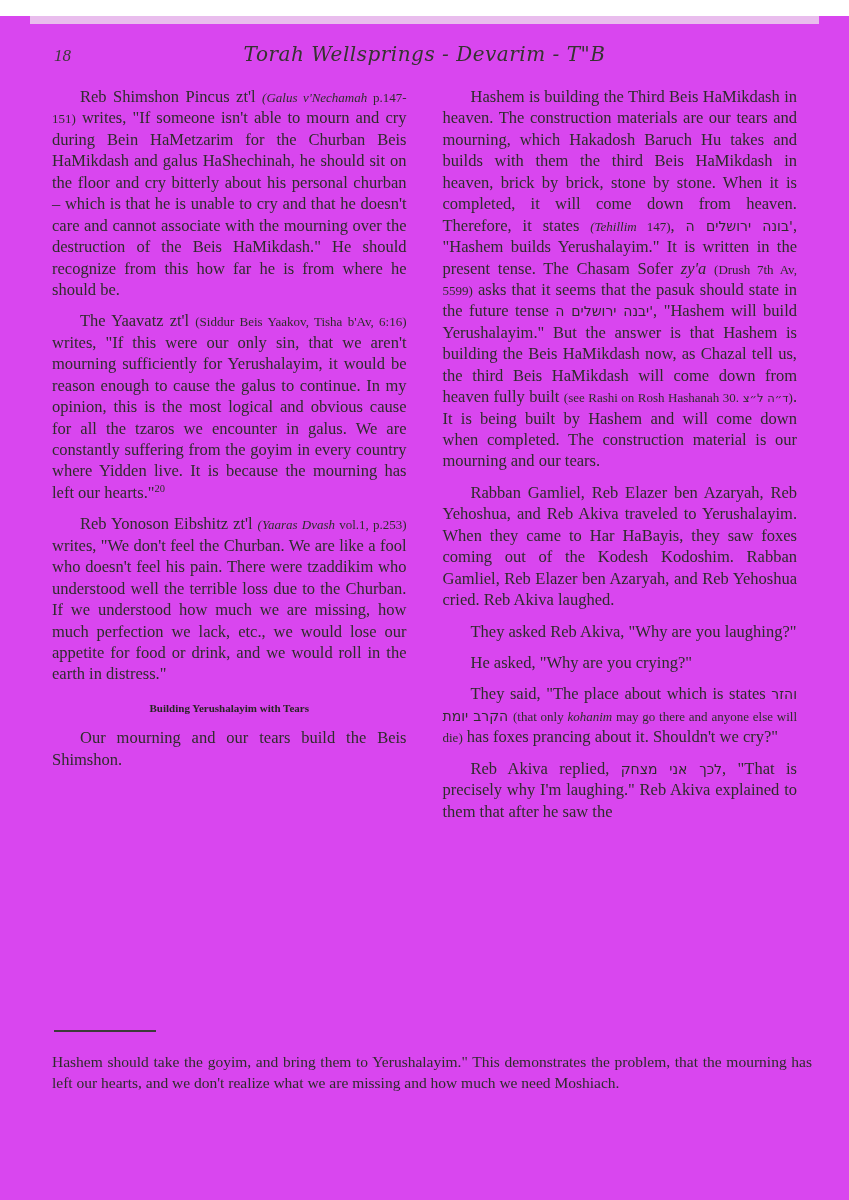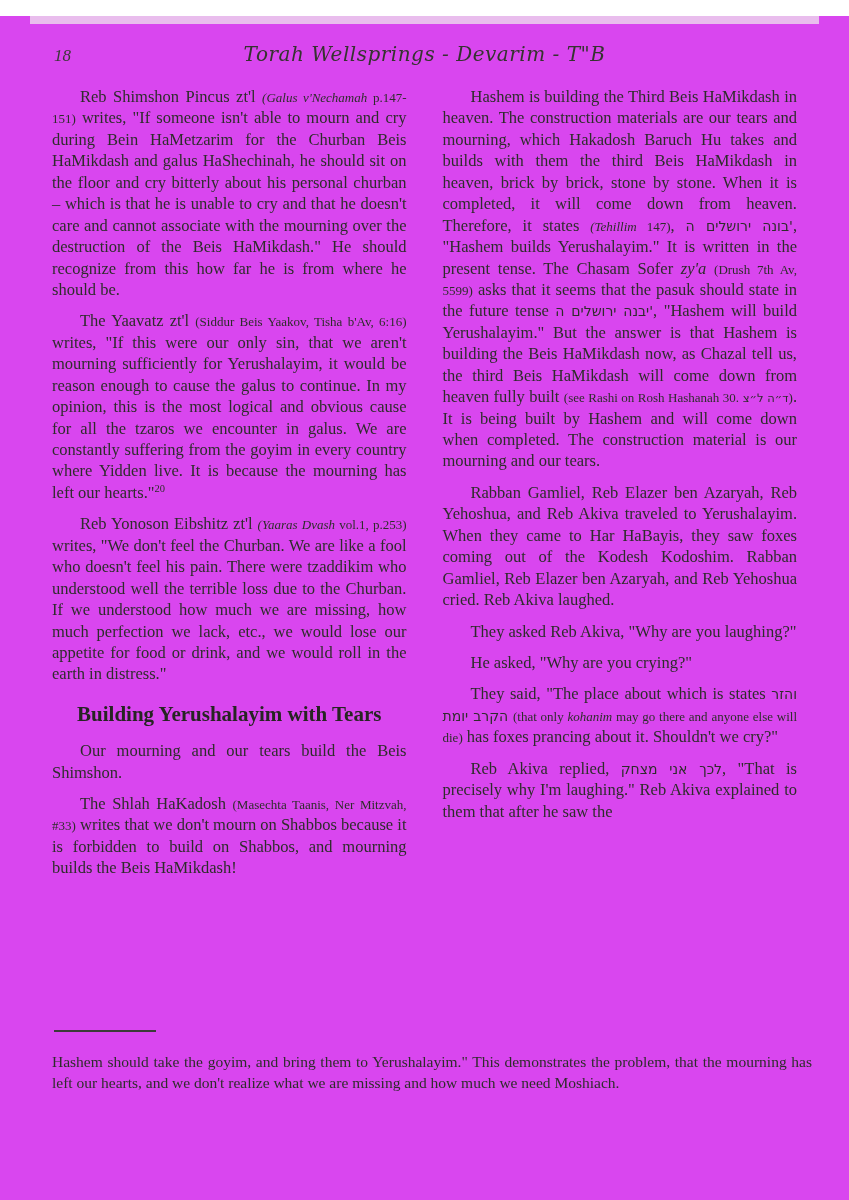--- a/index.html
+++ b/index.html
@@ -54,21 +54,21 @@
     font-size: 16.5px;
     line-height: 1.3;
   }
   .para {
     margin: 0 0 10px 0;
     text-indent: 28px;
   }
   .section-heading {
     margin: 16px 0 12px 0;
     text-align: center;
-    font-size: 21px;
+    font-size: 11px;
     font-weight: bold;
     color: #262522;
   }
   .cite { font-size: 13px; }
   .it { font-style: italic; }
   .heb { font-family: "DejaVu Sans", sans-serif; font-size: 14px; }
   .heb.cite { font-size: 11.5px; }
   sup.fnref { font-size: 10.5px; line-height: 0; }
   .bold { font-weight: bold; }
   .footnotes {
@@ -99,21 +99,20 @@
     <div class="header-title">Torah Wellsprings - Devarim - T"B</div>
   </div>
 
   <div class="columns">
     <div class="column">
         <p class="para"><span>Reb Shimshon Pincus zt'l </span><span class="cite it">(Galus v'Nechamah</span><span class="cite"> p.147-151)</span><span> writes, "If someone isn't able to mourn and cry during Bein HaMetzarim for the Churban Beis HaMikdash and galus HaShechinah, he should sit on the floor and cry bitterly about his personal churban – which is that he is unable to cry and that he doesn't care and cannot associate with the mourning over the destruction of the Beis HaMikdash." He should recognize from this how far he is from where he should be.</span></p>
         <p class="para"><span>The Yaavatz zt'l </span><span class="cite">(Siddur Beis Yaakov, Tisha b'Av, 6:16)</span><span> writes, "If this were our only sin, that we aren't mourning sufficiently for Yerushalayim, it would be reason enough to cause the galus to continue. In my opinion, this is the most logical and obvious cause for all the tzaros we encounter in galus. We are constantly suffering from the goyim in every country where Yidden live. It is because the mourning has left our hearts."</span><sup class="fnref">20</sup></p>
         <p class="para"><span>Reb Yonoson Eibshitz zt'l </span><span class="cite it">(Yaaras Dvash</span><span class="cite"> vol.1, p.253)</span><span> writes, "We don't feel the Churban. We are like a fool who doesn't feel his pain. There were tzaddikim who understood well the terrible loss due to the Churban. If we understood how much we are missing, how much perfection we lack, etc., we would lose our appetite for food or drink, and we would roll in the earth in distress."</span></p>
         <h2 class="section-heading">Building Yerushalayim with Tears</h2>
         <p class="para"><span>Our mourning and our tears build the Beis Shimshon.</span></p>
-        <p class="para"><span>The Shlah HaKadosh </span><span class="cite">(Masechta Taanis, Ner Mitzvah, #33)</span><span> writes that we don't mourn on Shabbos because it is forbidden to build on Shabbos, and mourning builds the Beis HaMikdash!</span></p>
       </div>
     <div class="column">
         <p class="para"><span>Hashem is building the Third Beis HaMikdash in heaven. The construction materials are our tears and mourning, which Hakadosh Baruch Hu takes and builds with them the third Beis HaMikdash in heaven, brick by brick, stone by stone. When it is completed, it will come down from heaven. Therefore, it states </span><span class="cite it">(Tehillim</span><span class="cite"> 147)</span><span>, </span><span class="heb">בונה ירושלים ה'</span><span>, "Hashem builds Yerushalayim." It is written in the present tense. The Chasam Sofer </span><span class="it">zy'a</span><span> </span><span class="cite">(Drush 7th Av, 5599)</span><span> asks that it seems that the pasuk should state in the future tense </span><span class="heb">יבנה ירושלים ה'</span><span>, "Hashem will build Yerushalayim." But the answer is that Hashem is building the Beis HaMikdash now, as Chazal tell us, the third Beis HaMikdash will come down from heaven fully built </span><span class="cite">(see Rashi on Rosh Hashanah 30. </span><span class="heb cite">ד״ה ל״צ</span><span class="cite">)</span><span>. It is being built by Hashem and will come down when completed. The construction material is our mourning and our tears.</span></p>
         <p class="para"><span>Rabban Gamliel, Reb Elazer ben Azaryah, Reb Yehoshua, and Reb Akiva traveled to Yerushalayim. When they came to Har HaBayis, they saw foxes coming out of the Kodesh Kodoshim. Rabban Gamliel, Reb Elazer ben Azaryah, and Reb Yehoshua cried. Reb Akiva laughed.</span></p>
         <p class="para"><span>They asked Reb Akiva, "Why are you laughing?"</span></p>
         <p class="para"><span>He asked, "Why are you crying?"</span></p>
         <p class="para"><span>They said, "The place about which is states </span><span class="heb">והזר הקרב יומת</span><span> </span><span class="cite">(that only </span><span class="cite it">kohanim</span><span class="cite"> may go there and anyone else will die)</span><span> has foxes prancing about it. Shouldn't we cry?"</span></p>
         <p class="para"><span>Reb Akiva replied, </span><span class="heb">לכך אני מצחק</span><span>, "That is precisely why I'm laughing." Reb Akiva explained to them that after he saw the</span></p>
       </div>
   </div>

